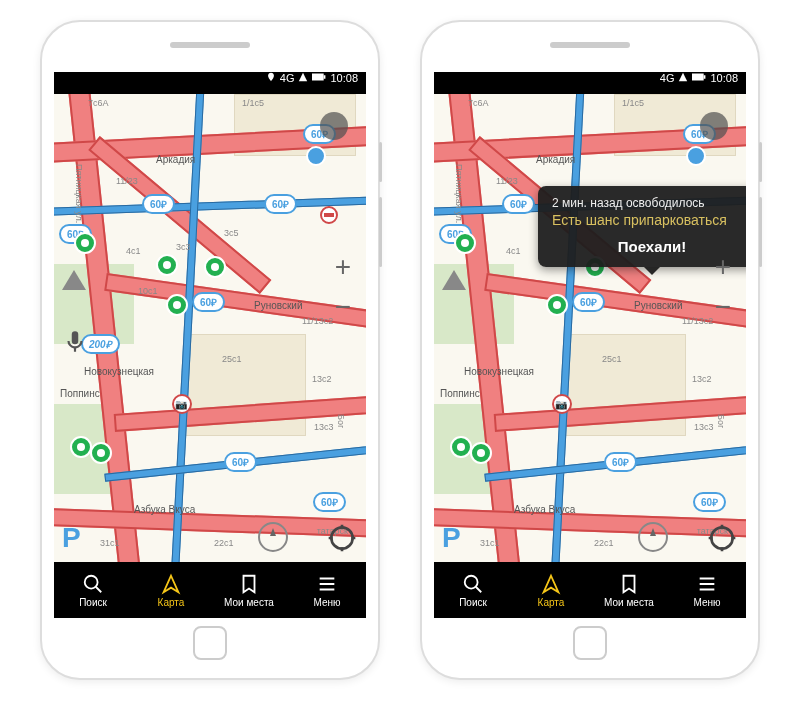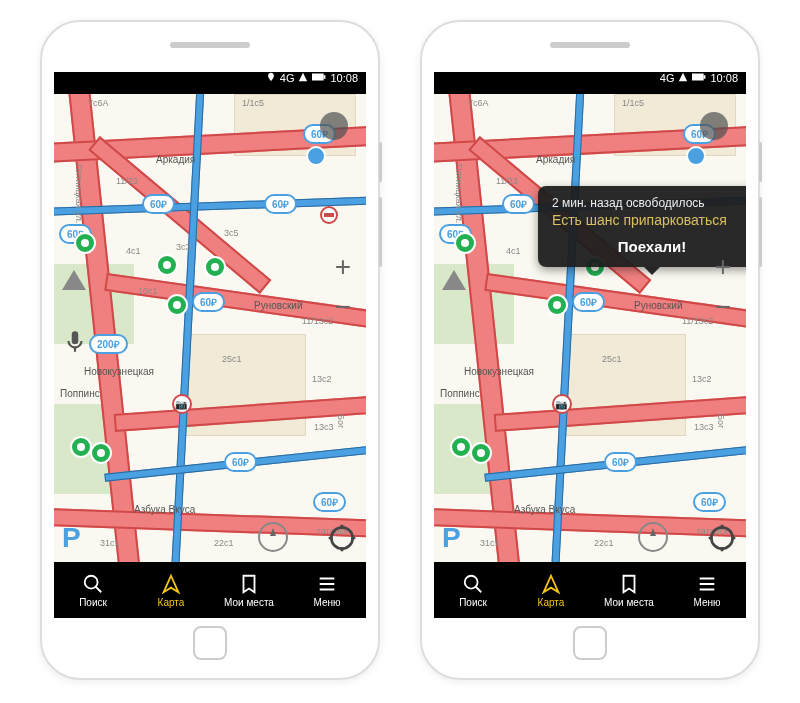--- a/index.html
+++ b/index.html
@@ -224,21 +224,21 @@
       <span class="label poi" style="left:80px;top:410px;">Азбука Вкуса</span>
       <span class="label" style="left:46px;top:444px;">31с1</span>
       <span class="label" style="left:160px;top:444px;">22с1</span>
       <span class="label" style="right:18px;top:432px;">татарск</span>
 
       <span class="price-badge" style="right:30px;top:30px;">60₽</span>
       <span class="price-badge" style="left:88px;top:100px;">60₽</span>
       <span class="price-badge" style="left:210px;top:100px;">60₽</span>
       <span class="price-badge" style="left:5px;top:130px;">60₽</span>
       <span class="price-badge" style="left:138px;top:198px;">60₽</span>
-      <span class="price-badge" style="left:35px;top:240px;background:#fff;border-color:#4aa0e0;">200₽</span>
+      <span class="price-badge" style="left:27px;top:240px;background:#fff;border-color:#4aa0e0;font-style:italic;">200₽</span>
       <span class="price-badge" style="left:170px;top:358px;">60₽</span>
       <span class="price-badge" style="right:20px;top:398px;">60₽</span>
 
       <div class="green-dot" style="left:20px;top:138px;"></div>
       <div class="green-dot" style="left:102px;top:160px;"></div>
       <div class="green-dot" style="left:150px;top:162px;"></div>
       <div class="green-dot" style="left:112px;top:200px;"></div>
       <div class="green-dot" style="left:16px;top:342px;"></div>
       <div class="green-dot" style="left:36px;top:348px;"></div>
 

